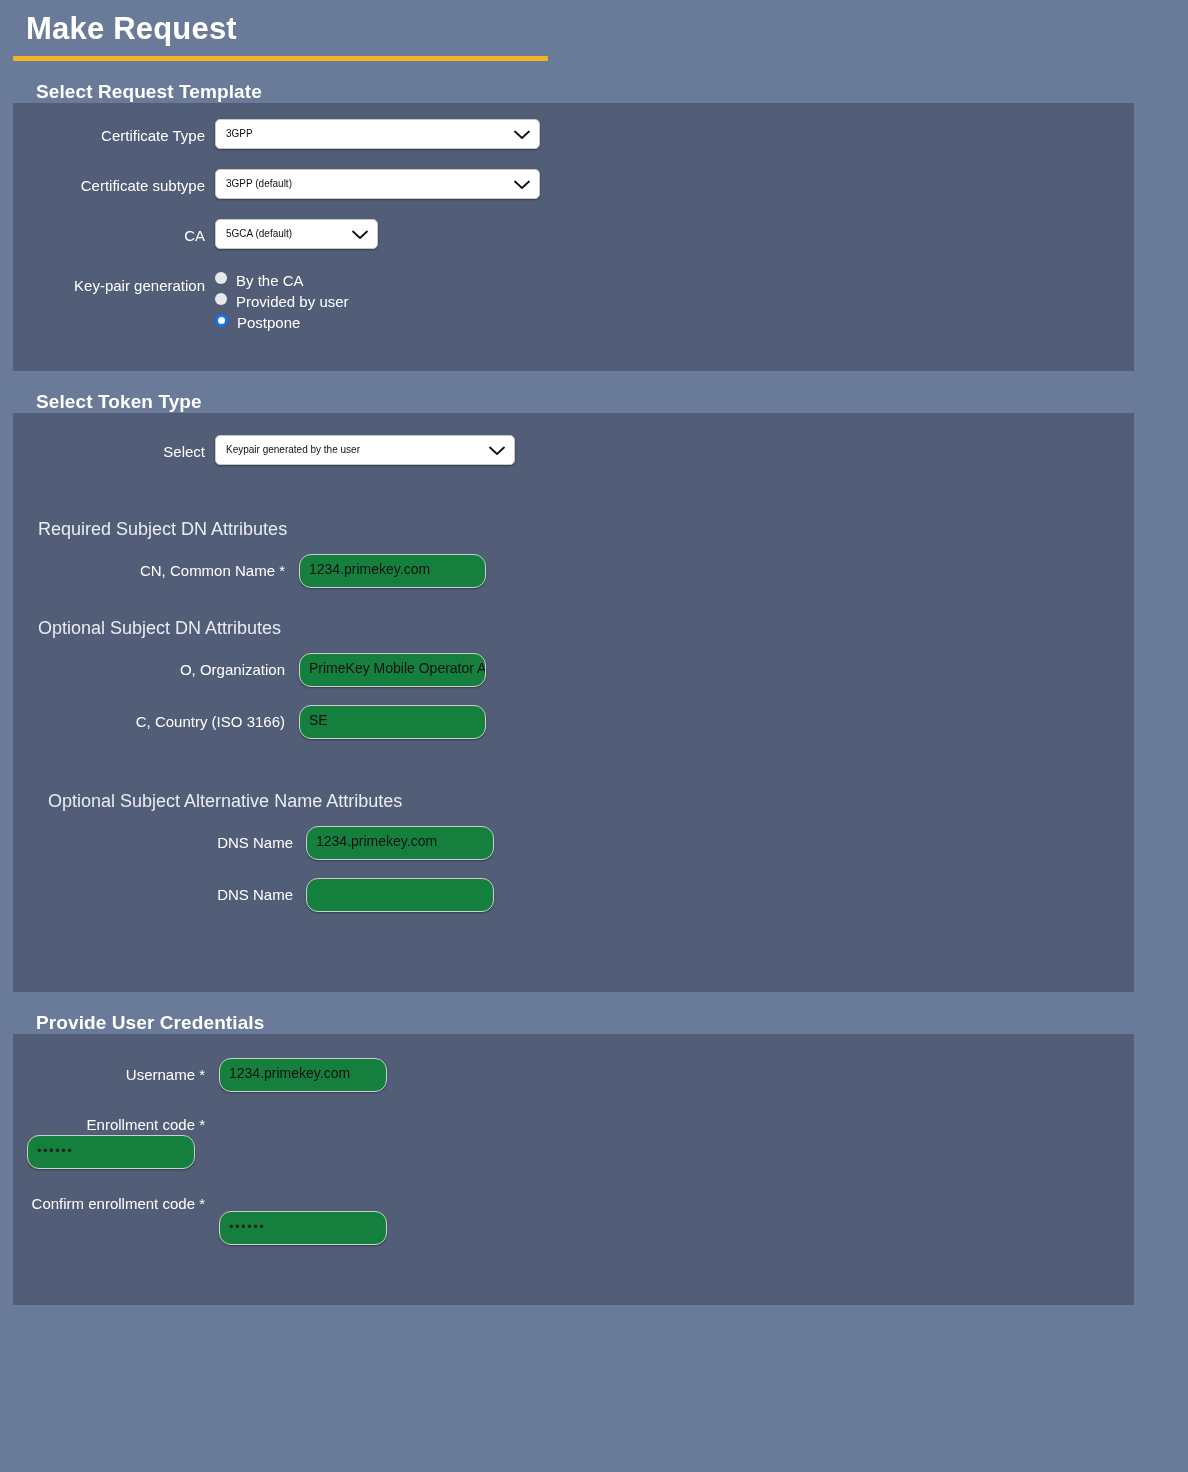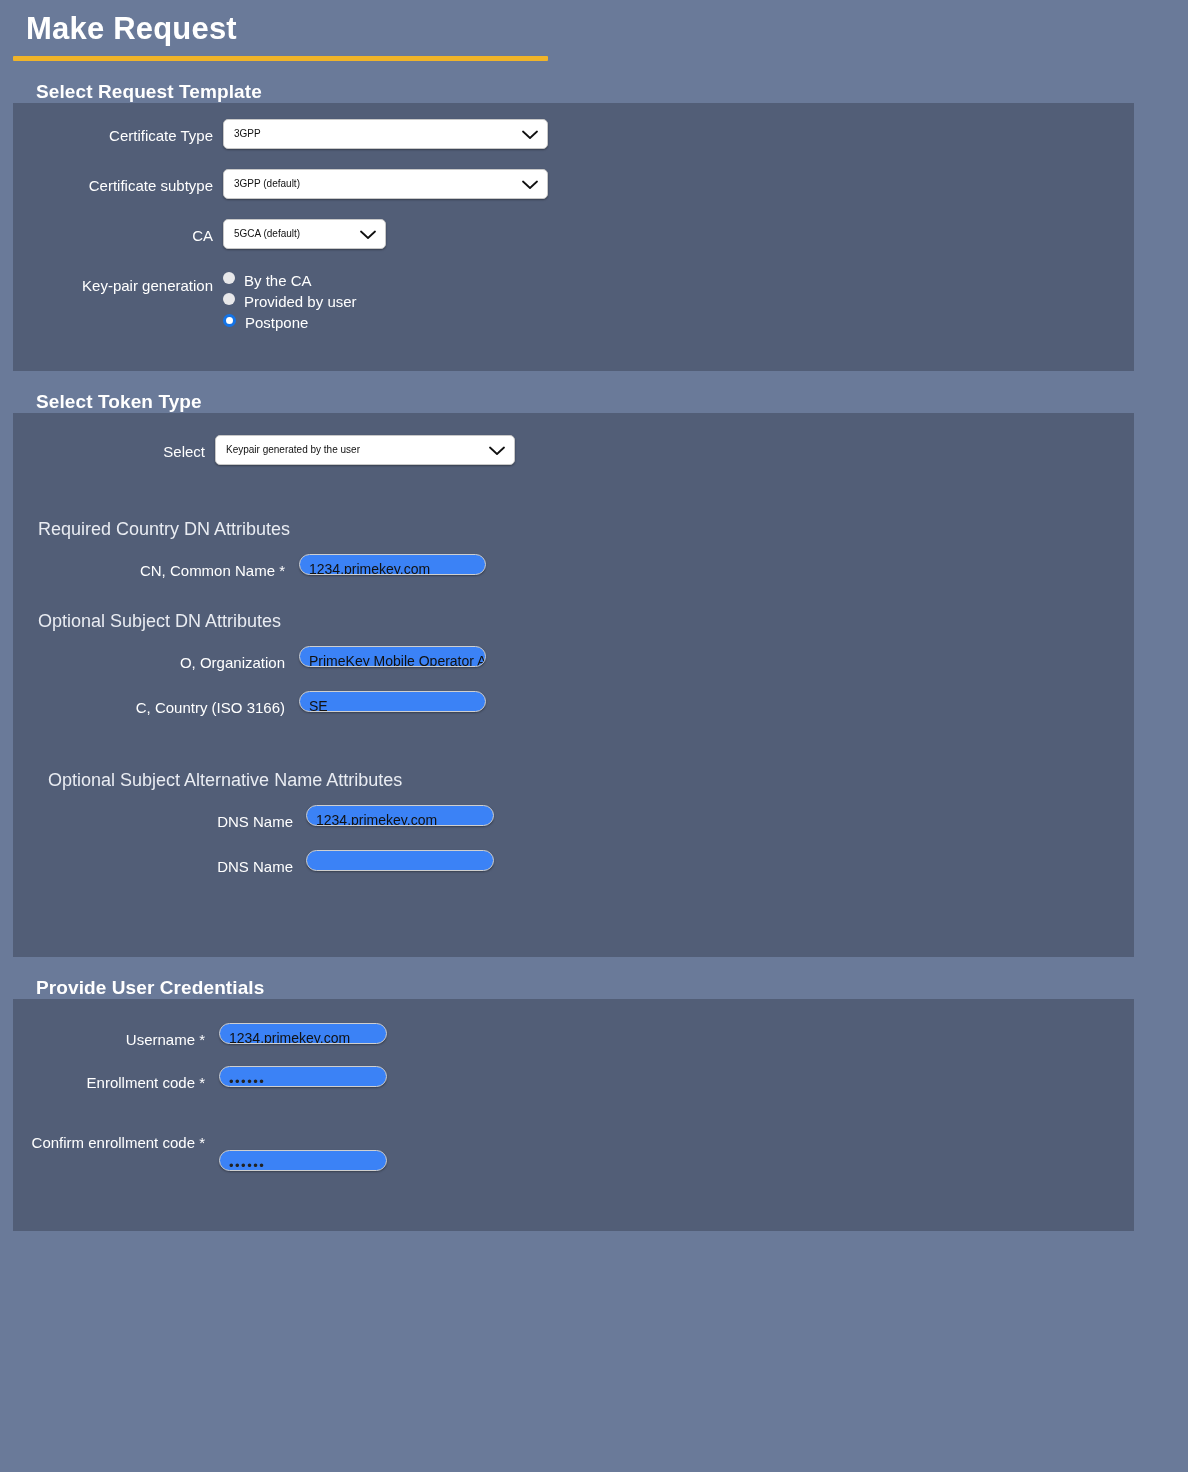--- a/index.html
+++ b/index.html
@@ -36,21 +36,21 @@
     color: #ffffff;
     padding: 20px 0 0 36px;
     letter-spacing: 0.1px;
   }
 
   
   .panel {
     background: #525e77;
     margin-left: 13px;
     width: 1121px;
-    padding: 16px 8px;
+    padding: 16px 0;
   }
 
   
   .form-row {
     display: flex;
     align-items: flex-start;
     margin-bottom: 16px;
   }
   .form-row:last-child { margin-bottom: 0; }
 
@@ -111,25 +111,25 @@
   }
   .rdo-off { background: #e8e8ea; }
   .rdo-on {
     background: #ffffff;
     border: 3px solid #1473e6;
     width: 13px; height: 13px;
   }
 
   
   .inp {
-    background: #3b82f6;
+    background: #15803d;
     border: 1px solid #cfcfcf;
     border-radius: 12px;
     box-shadow: 0 1px 2px rgba(0,0,0,0.35);
-    height: 21px;
+    height: 34px;
     line-height: 29px;
     font-size: 14px;
     color: #111111;
     padding: 0 9px;
     white-space: nowrap;
     overflow: hidden;
     text-overflow: clip;
     display: block;
   }
   .inp-w-lg { width: 187px; }
@@ -246,21 +246,21 @@
               </svg>
           </span>
         </div>
       </div>
     </div>
   </div>
 
 
   <div class="panel panel-info">
 
-    <div class="sub-heading">Required Country DN Attributes</div>
+    <div class="sub-heading">Required Subject DN Attributes</div>
 
     <div class="form-row">
       <div class="fl-label" style="width:272px;">CN, Common Name *</div>
       <div class="fl-control" style="padding-left:14px;">
         <div class="inp inp-w-lg">1234.primekey.com</div>
       </div>
     </div>
 
     <div class="sub-heading" style="padding-top:12px;">Optional Subject DN Attributes</div>
 
@@ -303,21 +303,21 @@
 
   <div class="panel" style="padding:24px 0 60px 0;">
 
     <div class="form-row">
       <div class="fl-label" style="width:192px;">Username *</div>
       <div class="fl-control" style="padding-left:14px;">
         <div class="inp inp-w-cred">1234.primekey.com</div>
       </div>
     </div>
 
-    <div class="form-row" style="margin-bottom:35px;">
+    <div class="form-row" style="margin-bottom:20px;flex-direction:column;">
       <div class="fl-label" style="width:192px;">Enrollment code *</div>
       <div class="fl-control" style="padding-left:14px;">
         <div class="inp inp-w-cred pw">••••••</div>
       </div>
     </div>
 
     <div class="form-row">
       <div class="fl-label" style="width:192px; white-space:normal; line-height:25px; padding-top:2px;">Confirm enrollment code *</div>
       <div class="fl-control" style="padding-left:14px; padding-top:22px;">
         <div class="inp inp-w-cred pw">••••••</div>

